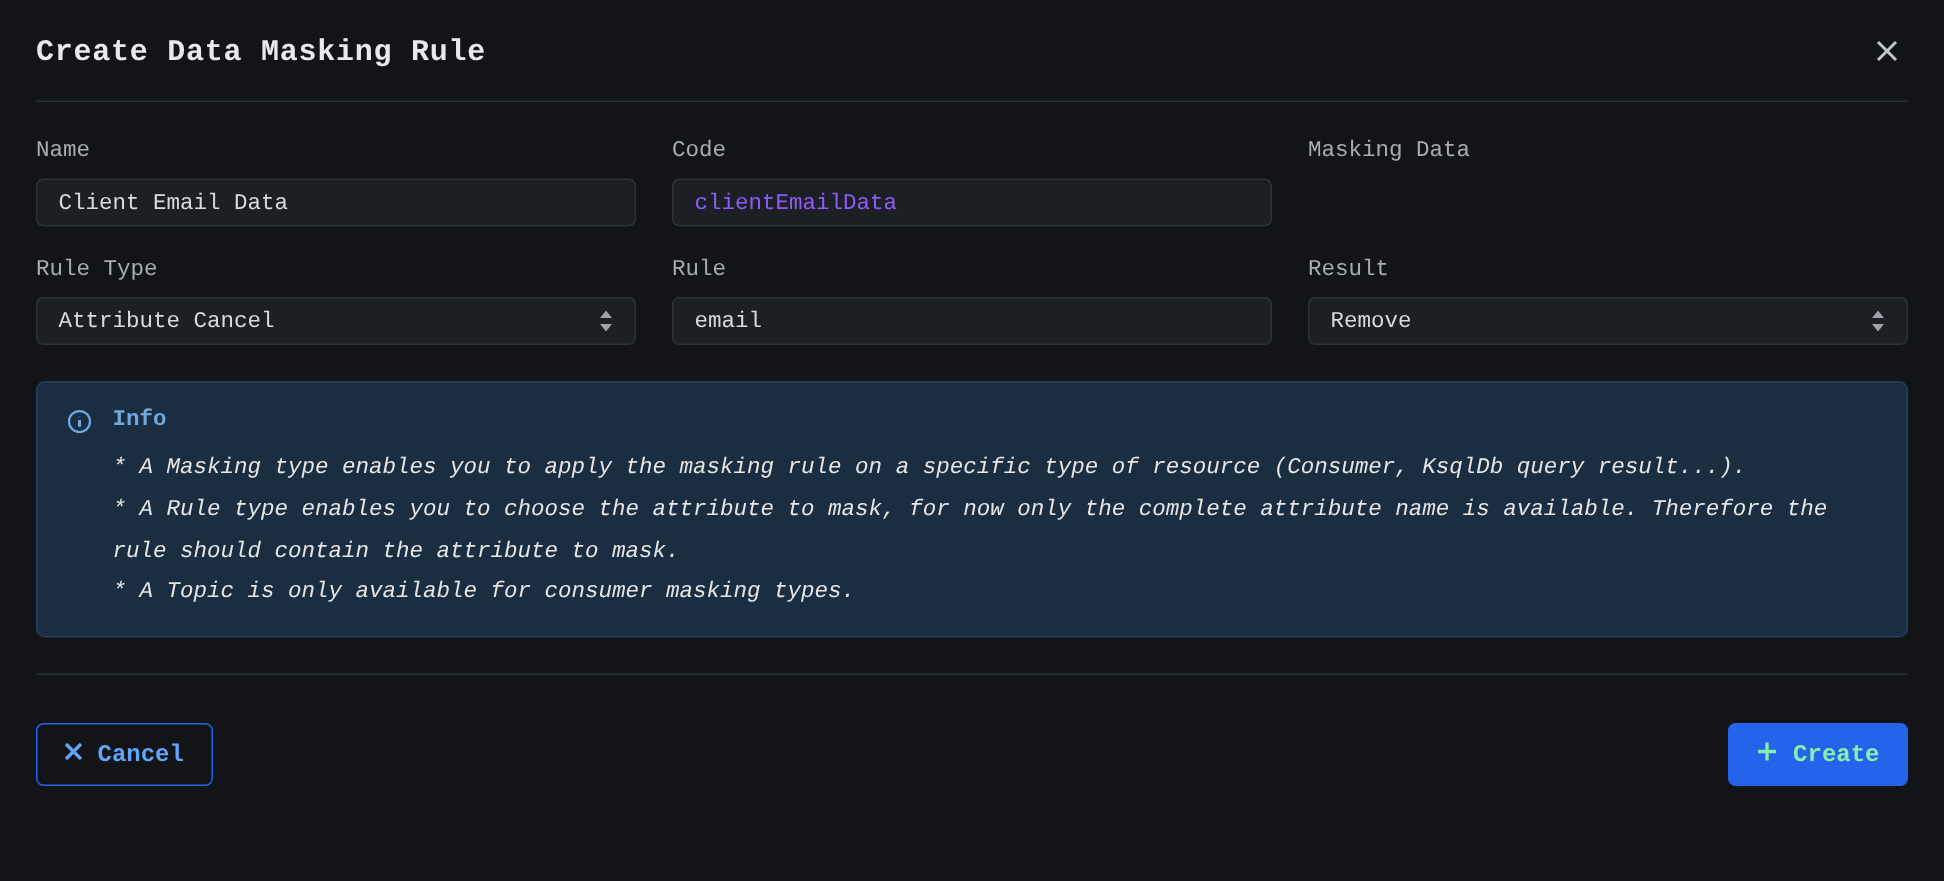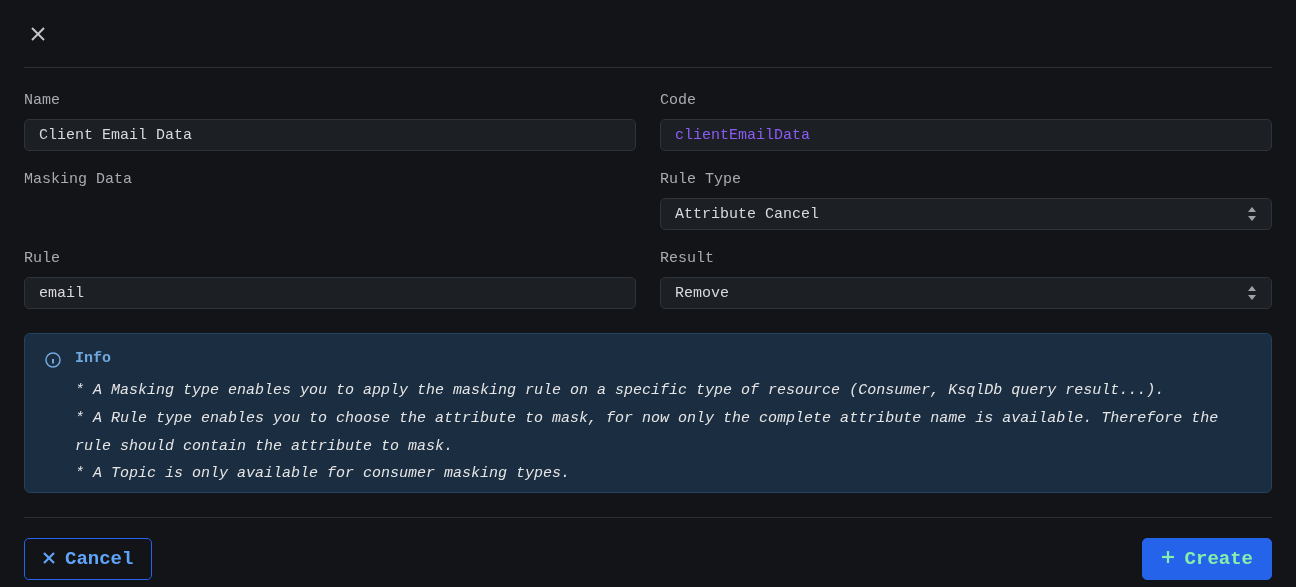--- a/index.html
+++ b/index.html
@@ -42,21 +42,21 @@
     display: flex;
     align-items: center;
     justify-content: center;
   }
   .close-btn svg {
     width: 16px;
     height: 16px;
   }
   .form-grid {
     display: grid;
-    grid-template-columns: 1fr 1fr;
+    grid-template-columns: 1fr 1fr 1fr;
     gap: 20px 24px;
     margin-top: 24px;
   }
   .form-group {
     display: flex;
     flex-direction: column;
   }
   .label {
     color: #a8abb0;
     font-size: 15px;
@@ -90,21 +90,21 @@
   }
   .select-caret svg {
     width: 10px;
     height: 14px;
   }
   .info-box {
     margin-top: 24px;
     background: #1b2d41;
     border: 1px solid #24415e;
     border-radius: 6px;
-    padding: 16px 20px 4px 20px;
+    padding: 16px 20px 15px 20px;
     display: flex;
     gap: 14px;
   }
   .info-icon {
     color: #6fa8dc;
     flex-shrink: 0;
     margin-top: 2px;
   }
   .info-icon svg {
     width: 16px;
@@ -132,26 +132,27 @@
     padding-top: 20px;
     display: flex;
     justify-content: space-between;
     align-items: center;
   }
   .btn {
     display: inline-flex;
     align-items: center;
     gap: 10px;
     font-family: inherit;
-    font-size: 19px;
+    font-size: 16px;
     padding: 10px 18px;
     border-radius: 5px;
     cursor: pointer;
     height: 42px;
     font-weight: bold;
+    margin-top: 12px;
   }
   .btn-cancel {
     background: transparent;
     border: 1px solid #2563eb;
     color: #60a5fa;
   }
   .btn-cancel svg {
     width: 12px;
     height: 12px;
   }
@@ -164,20 +165,21 @@
     width: 14px;
     height: 14px;
   }
 </style>
 </head>
 <body>
 
 <div class="modal">
 
   <div class="header">
+    <div class="title">Create Data Masking Rule</div>
     <button class="close-btn">
       <span>
         <svg viewBox="0 0 16 16" fill="none" stroke="currentColor" stroke-width="2">
           <line x1="2" y1="2" x2="14" y2="14"></line>
           <line x1="14" y1="2" x2="2" y2="14"></line>
         </svg>
       </span>
     </button>
   </div>
 

